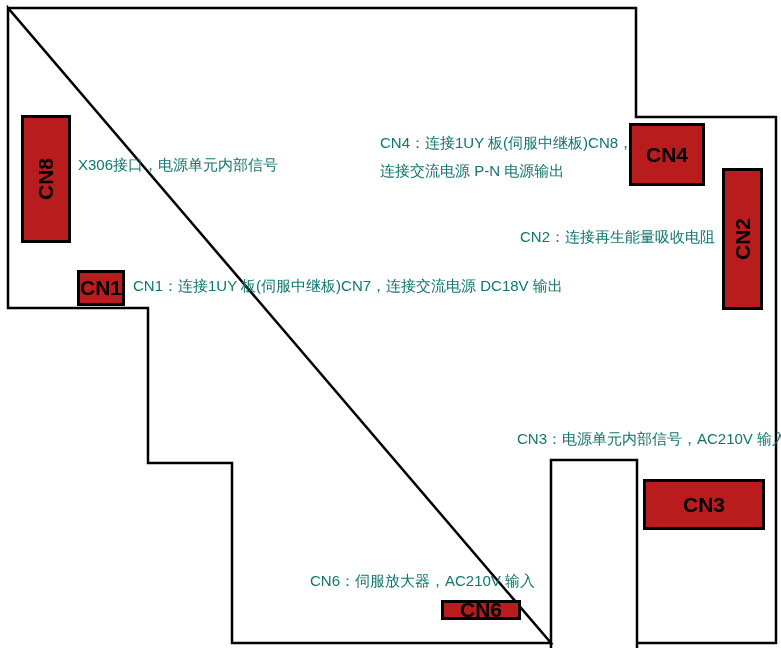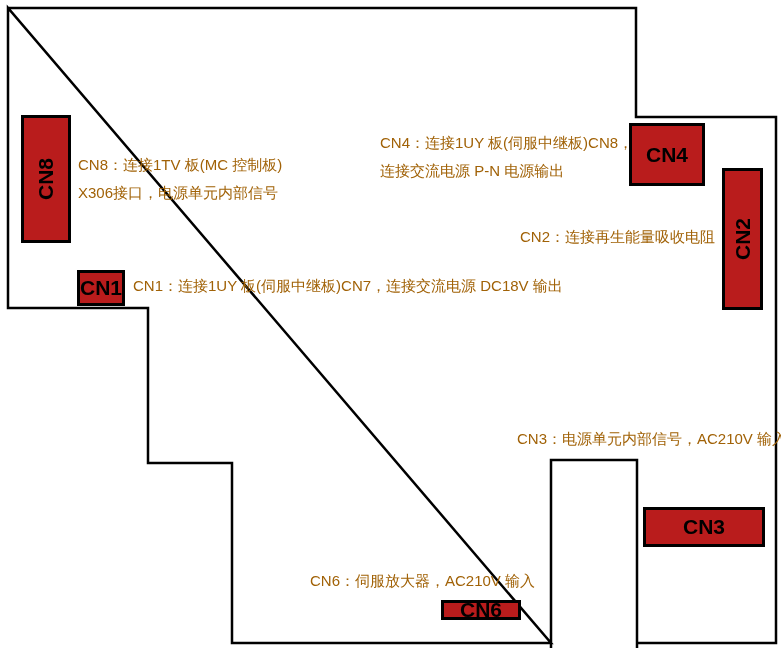--- a/index.html
+++ b/index.html
@@ -37,27 +37,27 @@
     white-space: nowrap;
   }
   .connector.vertical .label {
     transform: rotate(-90deg);
   }
   
   #cn8-box { left: 21px;  top: 115px; width: 50px;  height: 128px; }
   #cn1-box { left: 77px;  top: 270px; width: 48px;  height: 36px;  }
   #cn4-box { left: 629px; top: 123px; width: 76px;  height: 63px;  }
   #cn2-box { left: 722px; top: 168px; width: 41px;  height: 142px; }
-  #cn3-box { left: 643px; top: 507px; width: 122px; height: 40px;  }
+  #cn3-box { left: 643px; top: 479px; width: 122px; height: 51px;  }
   #cn6-box { left: 441px; top: 600px; width: 80px;  height: 20px;  }
 
   .note {
     position: absolute;
     font-size: 15px;
-    color: #a16207;
+    color: #0f766e;
     line-height: 28px;
     white-space: nowrap;
   }
   #cn8-note { left: 78px;  top: 151px; }
   #cn4-note { left: 380px; top: 129px; }
   #cn2-note { left: 520px; top: 226px; line-height: 22px; }
   #cn1-note { left: 133px; top: 275px; line-height: 22px; }
   #cn3-note { left: 517px; top: 428px; line-height: 22px; }
   #cn6-note { left: 310px; top: 570px; line-height: 22px; }
   .note span { display: block; }
@@ -89,21 +89,20 @@
 
   <div id="cn3-box" class="connector">
     <span class="label">CN3</span>
   </div>
 
   <div id="cn6-box" class="connector">
     <span class="label">CN6</span>
   </div>
 
   <div id="cn8-note" class="note">
-    <span>CN8：连接1TV 板(MC 控制板)</span>
     <span>X306接口，电源单元内部信号</span>
   </div>
 
   <div id="cn4-note" class="note">
     <span>CN4：连接1UY 板(伺服中继板)CN8，</span>
     <span>连接交流电源 P-N 电源输出</span>
   </div>
 
   <div id="cn2-note" class="note">
     <span>CN2：连接再生能量吸收电阻</span>

